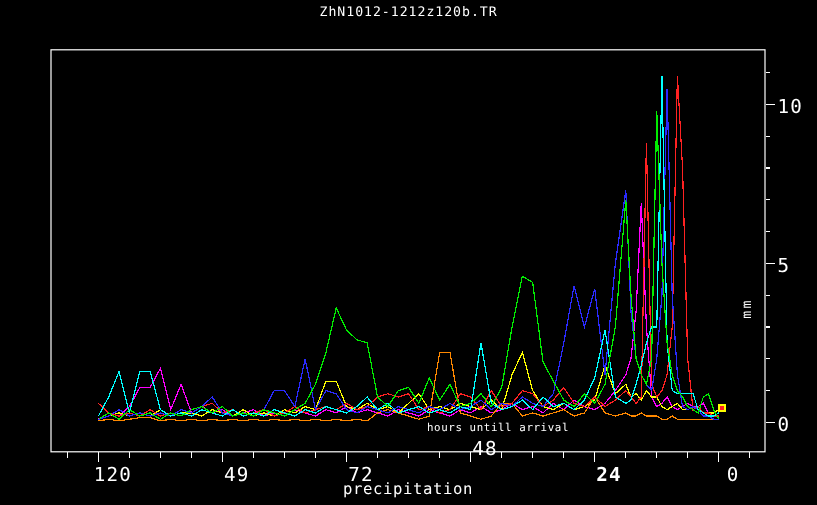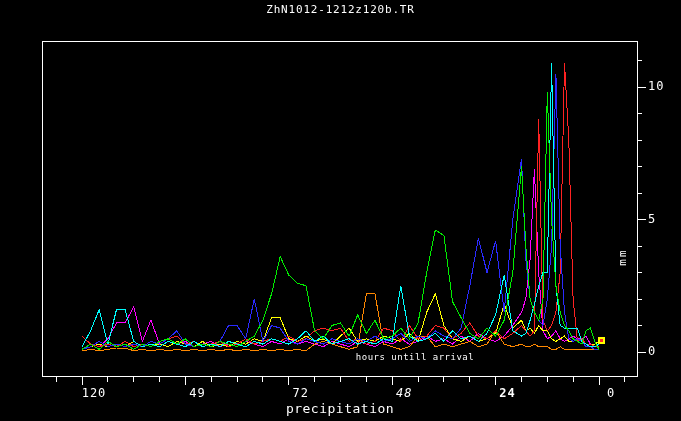--- a/index.html
+++ b/index.html
@@ -3,21 +3,21 @@
 <meta charset="utf-8">
 <style>
   html,body{margin:0;padding:0;background:#000;}
   .stage{position:relative;width:681px;height:421px;background:#000;overflow:hidden;
          font-family:"DejaVu Sans Mono","Liberation Mono",monospace;color:#fff;}
   .chart-title{position:absolute;top:3px;left:0;width:681px;text-align:center;
          font-size:11px;letter-spacing:0.8px;white-space:pre;}
   .plot-frame{position:absolute;left:42px;top:41px;width:596px;height:336px;
          border:1px solid #fff;box-sizing:border-box;}
   svg.plot{position:absolute;left:0;top:0;}
-  .tick-label{position:absolute;font-size:12px;letter-spacing:1px;white-space:pre;}
+  .tick-label{position:absolute;font-size:16px;letter-spacing:1px;white-space:pre;}
   .xlab{transform:translateX(-50%);margin-left:12px;}
   .inner-xlabel{position:absolute;top:352px;left:415px;transform:translateX(-50%);
          font-size:9px;letter-spacing:0.5px;white-space:pre;}
   .xaxis-title{position:absolute;top:401px;left:340px;transform:translateX(-50%);
          font-size:13px;letter-spacing:0.5px;white-space:pre;}
   .yaxis-unit{position:absolute;left:622px;top:257px;transform:translate(-50%,-50%) rotate(-90deg);
          font-size:11px;letter-spacing:2px;white-space:pre;}
 </style>
 </head>
 <body>
@@ -70,19 +70,19 @@
       <polyline points="82.0,349.4 90.6,344.1 99.2,349.4 107.9,341.4 116.5,346.7 125.1,344.1 133.7,349.4 142.3,344.1 150.9,346.7 159.6,341.4 168.2,338.8 176.8,344.1 185.4,338.8 194.0,346.7 202.6,344.1 211.3,346.7 219.9,341.4 228.5,344.1 237.1,346.7 245.7,341.4 254.3,336.1 262.9,320.2 271.6,293.7 280.2,256.6 288.8,275.1 297.4,283.1 306.0,285.8 314.6,330.8 323.3,338.8 331.9,325.5 340.5,322.9 349.1,336.1 357.7,314.9 366.4,333.4 375.0,320.2 383.6,338.8 392.2,336.1 400.8,328.1 409.4,338.8 418.1,322.9 426.7,272.5 435.3,230.1 443.9,235.4 452.5,301.6 461.1,317.6 469.8,333.4 478.4,338.8 487.0,328.1 495.6,336.1 504.2,320.2 512.8,272.5 521.5,166.5 525.8,246.0 530.1,299.0 534.4,312.3 538.7,320.2 543.0,299.0 547.3,92.3 551.6,219.5 555.9,285.8 560.2,312.3 564.5,325.5 568.8,330.8 573.1,338.8 577.5,341.4 581.8,344.1 586.1,330.8 590.4,328.1 594.7,341.4 599.0,349.4" fill="none" stroke="#00ee00" stroke-width="1" stroke-linejoin="miter" shape-rendering="crispEdges"></polyline>
       <rect x="598" y="336.575" width="7" height="7" fill="#ffff00" shape-rendering="crispEdges"></rect>
       <rect x="600" y="338.575" width="3" height="3" fill="#ff2222" shape-rendering="crispEdges"></rect>
     </svg>
   <div class="inner-xlabel">hours untill arrival</div>
   <div class="xaxis-title">precipitation</div>
   <div class="yaxis-unit">mm</div>
 <div class="tick-label xlab" style="left: 82px; top: 386px;">120</div>
     <div class="tick-label xlab" style="left: 185.4px; top: 386px;">49</div>
     <div class="tick-label xlab" style="left: 288.8px; top: 386px;">72</div>
-    <div class="tick-label xlab" style="left: 392.2px; top: 386px; font-style: italic;">48</div>
+    <div class="tick-label xlab" style="left: 392.2px; top: 364px;">48</div>
     <div class="tick-label xlab" style="left: 495.6px; top: 386px; font-weight: bold;">24</div>
     <div class="tick-label xlab" style="left: 599px; top: 386px;">0</div>
     <div class="tick-label " style="left: 648px; top: 344px;">0</div>
     <div class="tick-label " style="left: 648px; top: 211.5px;">5</div>
     <div class="tick-label " style="left: 648px; top: 79px;">10</div>
   </div>
 
 </body></html>

